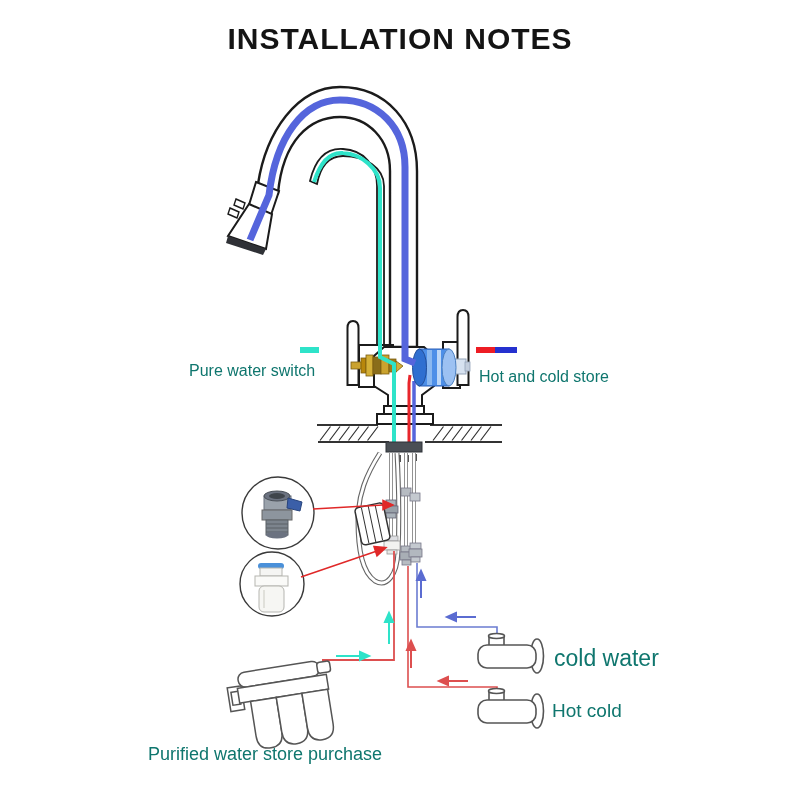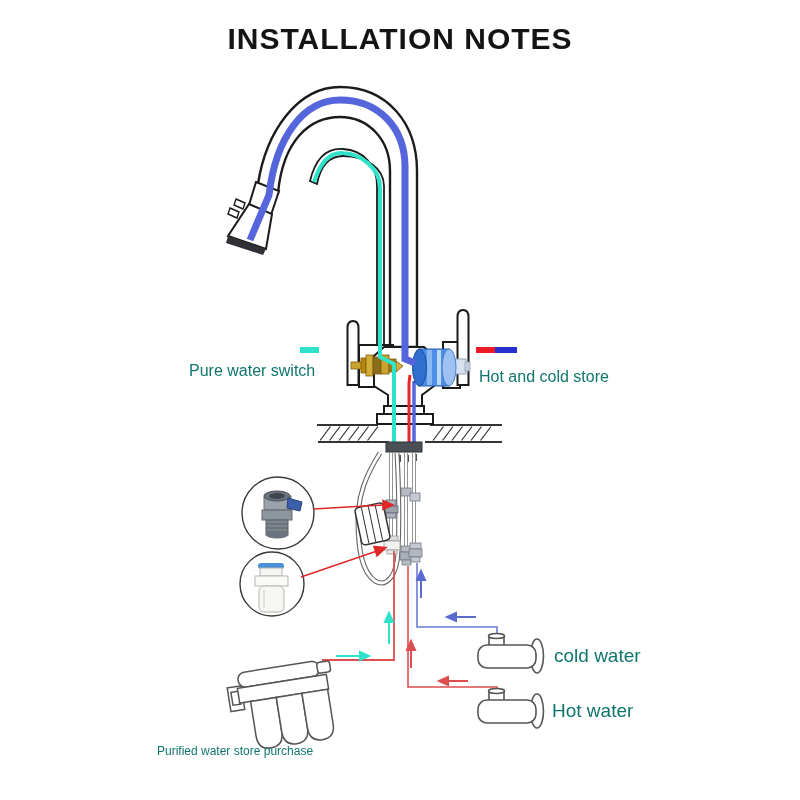--- a/index.html
+++ b/index.html
@@ -4,23 +4,23 @@
 <style>
   html,body{margin:0;padding:0;background:#ffffff;}
   #stage{position:relative;width:800px;height:800px;background:#ffffff;overflow:hidden;
          font-family:"Liberation Sans", sans-serif;}
   #diagram-svg{position:absolute;left:0;top:0;}
   .lbl{position:absolute;color:#0f766e;white-space:nowrap;}
   #title{left:0;top:22px;width:800px;text-align:center;font-size:30px;font-weight:700;
          letter-spacing:1px;color:#141414;}
   #lbl-pure{left:189px;top:362px;font-size:16px;}
   #lbl-hotcold{left:479px;top:368px;font-size:16px;}
-  #lbl-cold{left:554px;top:645px;font-size:19px;}
+  #lbl-cold{left:554px;top:645px;font-size:23px;}
   #lbl-hot{left:552px;top:700px;font-size:19px;}
-  #lbl-filter{left:157px;top:744px;font-size:12px;}
+  #lbl-filter{left:148px;top:744px;font-size:18px;}
   .dash{position:absolute;height:6px;}
   #dash-pure{left:300px;top:347px;width:19px;background:#2ee3c9;}
   #dash-hot{left:476px;top:347px;width:19px;background:#ed1c24;}
   #dash-cold{left:495px;top:347px;width:22px;background:#2531cf;}
 </style>
 </head>
 <body>
 
 <div id="stage">
 
@@ -224,16 +224,16 @@
 
 <div id="title" class="lbl">INSTALLATION NOTES</div>
 
 <div id="dash-pure" class="dash"></div>
 <div id="dash-hot" class="dash"></div>
 <div id="dash-cold" class="dash"></div>
 
 <div id="lbl-pure" class="lbl">Pure water switch</div>
 <div id="lbl-hotcold" class="lbl">Hot and cold store</div>
 <div id="lbl-cold" class="lbl">cold water</div>
-<div id="lbl-hot" class="lbl">Hot water</div>
+<div id="lbl-hot" class="lbl">Hot cold</div>
 <div id="lbl-filter" class="lbl">Purified water store purchase</div>
 
 </div>
 
 </body></html>

